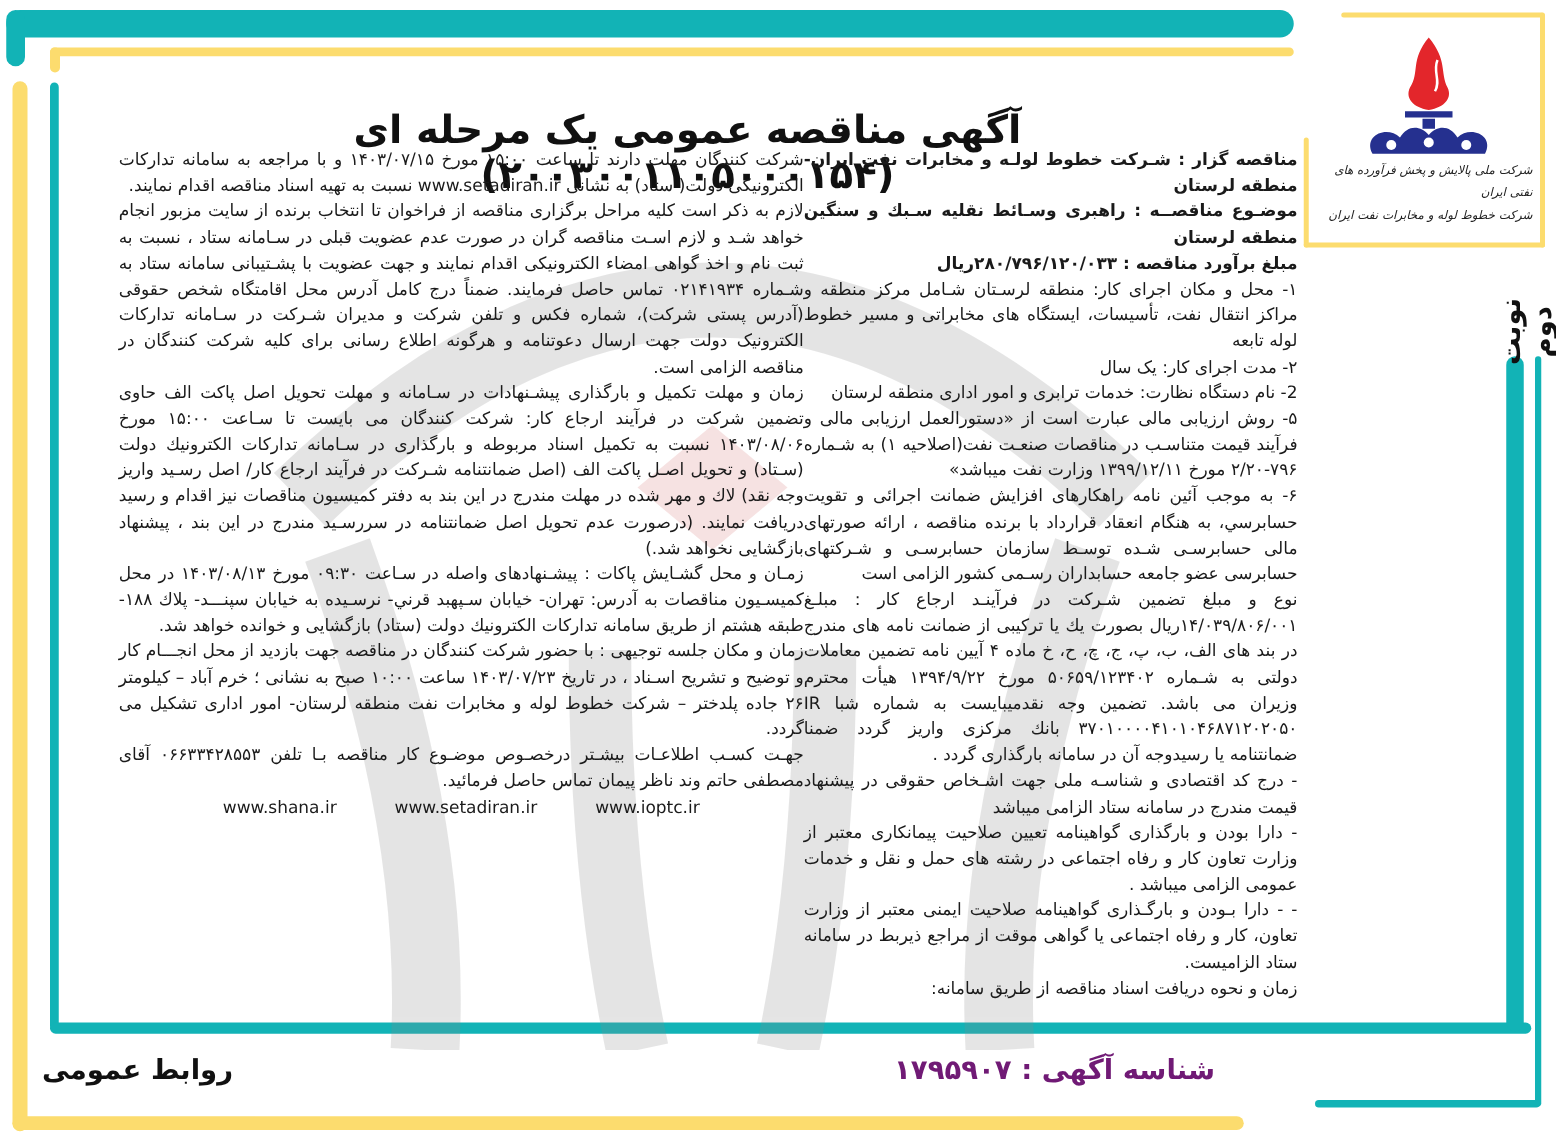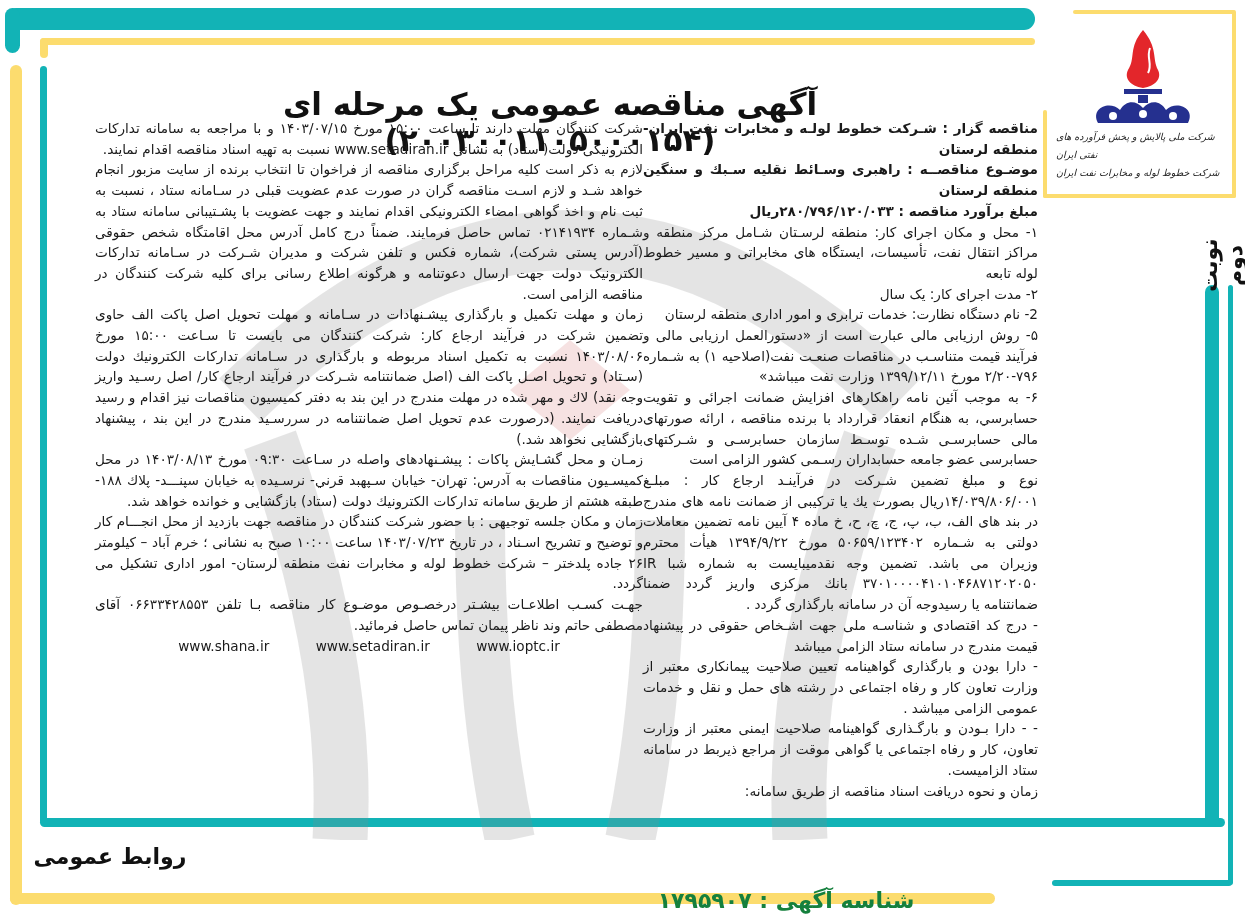--- a/index.html
+++ b/index.html
@@ -9,36 +9,36 @@
   .teal { background:#12b3b6; }
   .yellow { background:#fcdc6e; }
   .bar { position:absolute; border-radius:8px; }
   
   .wm { position:absolute; left:180px; top:140px; width:780px; height:700px; pointer-events:none; opacity:0.22; }
   
   .title { position:absolute; left:130px; top:66px; width:840px; text-align:center; direction:rtl;
            font-family:"DejaVu Sans", sans-serif; font-weight:bold; font-size:31px; letter-spacing:-0.5px; color:#111;margin-top:20px; }
   
   .logo { position:absolute; left:1058px; top:18px; width:170px; height:190px; }
-  .logo-caption { position:absolute; left:1056px; top:128px; width:170px; text-align:left; direction:rtl;
+  .logo-caption { position:absolute; left:1056px; top:128px; width:170px; text-align:right; direction:rtl;
                   font-family:"DejaVu Serif", serif; font-size:9.5px; line-height:18px; color:#222; font-style:italic; }
   .vertical-label { position:absolute; left:1197px; top:220px; width:40px; height:90px;
                     writing-mode:vertical-rl; transform:rotate(180deg); font-weight:bold; font-size:22px;
                     direction:rtl; text-align:center; color:#111; }
   
   .col { position:absolute; direction:rtl; text-align:justify; font-size:13.6px; line-height:20.7px; }
   .col p { margin:0; }
   .col-right { left:643px; top:118px; width:395px; }
   .col-left { left:95px; top:118px; width:548px; }
   .b { font-weight:bold; }
   .urls { direction:ltr; text-align:center; margin-top:0; word-spacing:18px; }
   .urls span { margin:13px 12px; }
   
-  .ad-id { position:absolute; left:600px; top:844px; width:372px; text-align:center; direction:rtl;
-           font-weight:bold; font-size:22px; color:#15803d;margin-top:44px; }
+  .ad-id { position:absolute; left:600px; top:844px; width:372px; text-align:right; direction:rtl;
+           font-weight:bold; font-size:22px; color:#701a75; }
   .pr { position:absolute; left:20px; top:844px; width:180px; text-align:center; direction:rtl;
         font-weight:bold; font-size:22px; color:#111; }
 </style>
 </head>
 <body>
 
 <div class="bar teal" style="left:5px;top:8px;width:1030px;height:22px;border-radius:11px;"></div>
 <div class="bar teal" style="left:5px;top:8px;width:15px;height:45px;border-radius:8px;"></div>
 <div class="bar yellow" style="left:40px;top:38px;width:995px;height:7px;border-radius:4px;"></div>
 <div class="bar yellow" style="left:40px;top:38px;width:8px;height:20px;border-radius:4px;"></div>

